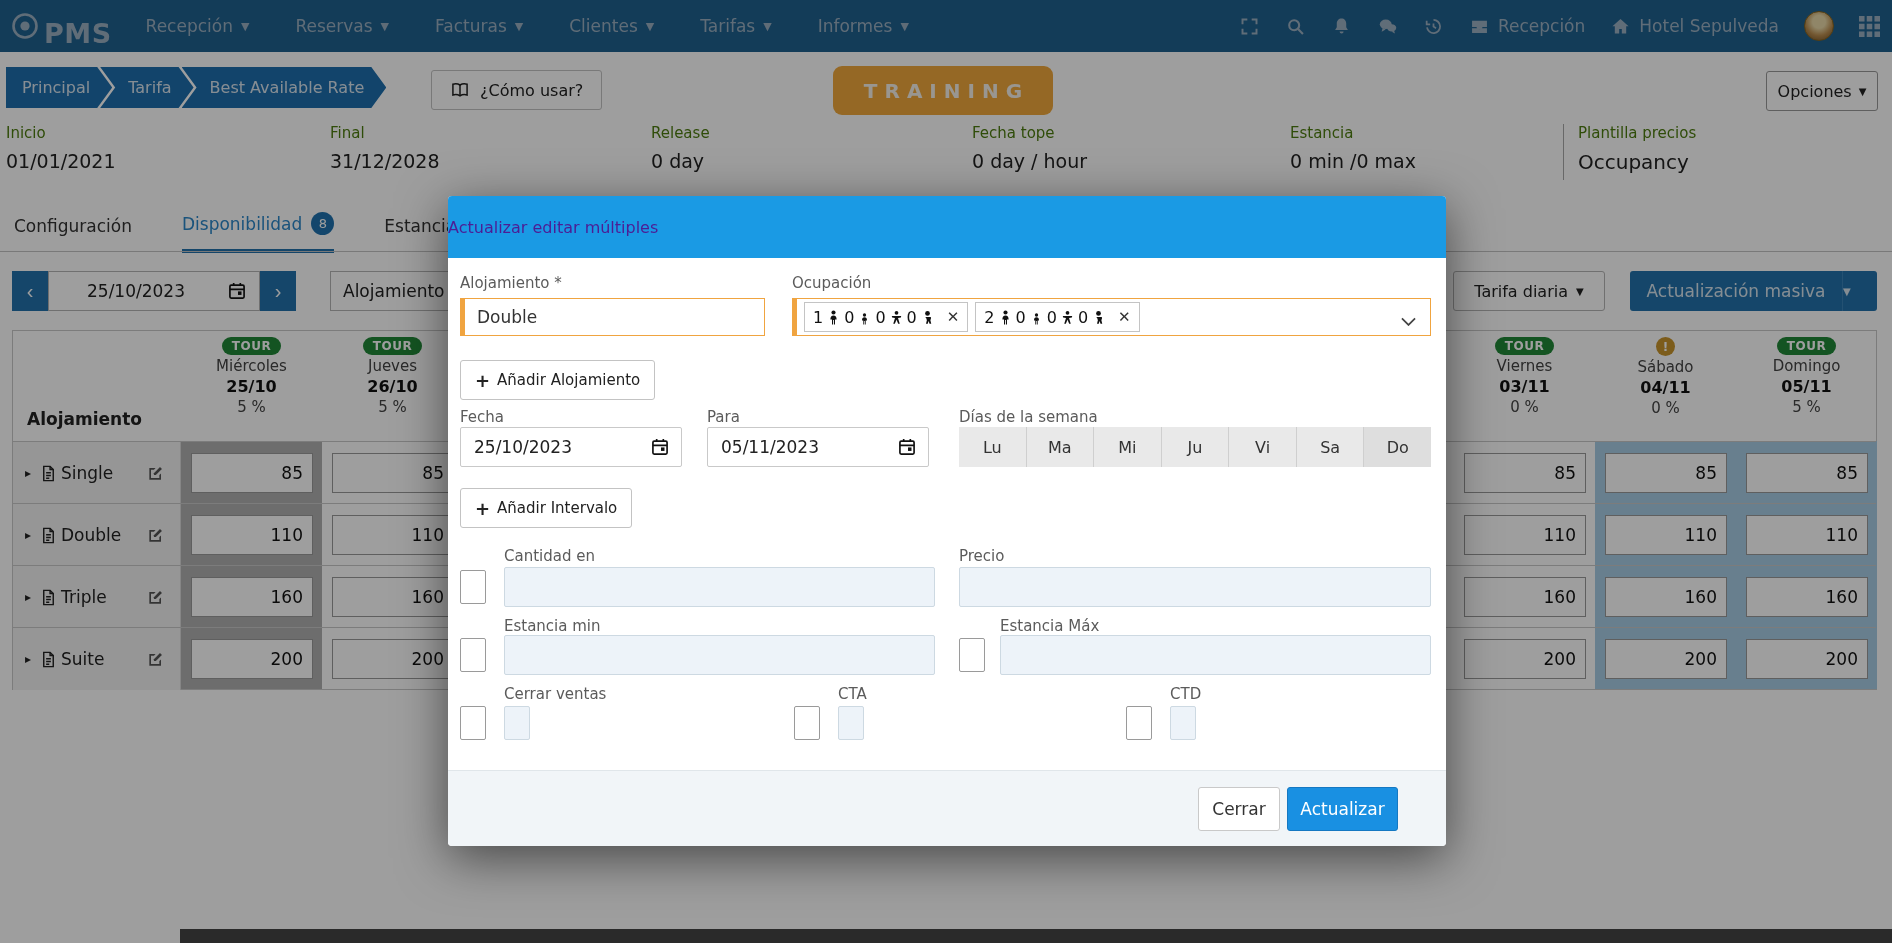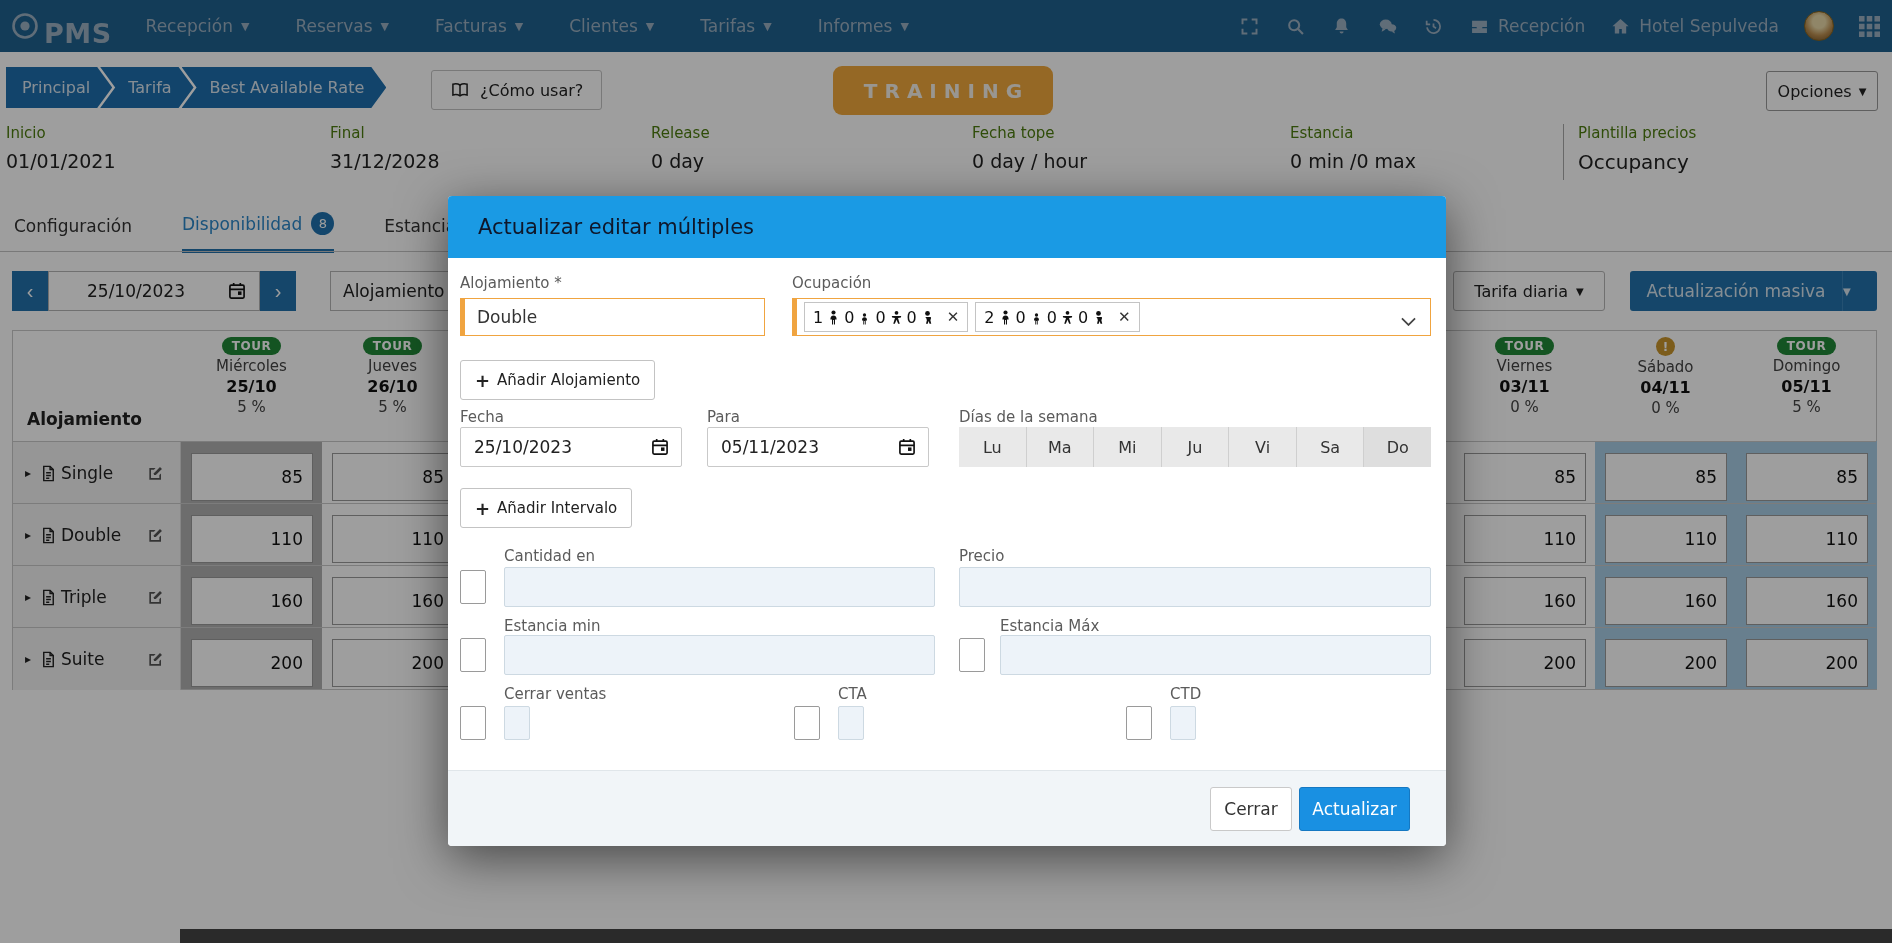--- a/index.html
+++ b/index.html
@@ -69,47 +69,47 @@
   .ch-pct { font-size:15px; color:#444; }
   .row-header-label { position:absolute; left:14px; top:78px; font-size:17px; font-weight:bold; color:#222; }
   .t-row { position:absolute; left:0; width:100%; height:62px; border-top:1px solid #c9c9c9; }
   .name-cell { position:absolute; left:0; top:0; width:168px; height:62px; background:#f2f2f2; display:flex; align-items:center; border-right:1px solid #d9d9d9; }
   .name-caret { margin-left:12px; font-size:12px; color:#222; cursor:pointer; }
   .name-doc { width:19px; height:19px; margin-left:8px; color:#222; }
   .name-doc svg { width:100%; height:100%; }
   .name-text { margin-left:3px; font-size:17px; color:#222; }
   .name-edit { position:absolute; right:14px; width:20px; height:20px; color:#555; cursor:pointer; }
   .name-edit svg { width:100%; height:100%; }
-  .cell-input { position:absolute; top:11px; height:48px; width:122px; background:#fff; border:1px solid #9a9a9a; font-size:17px; color:#111; display:flex; align-items:center; justify-content:flex-end; padding-right:9px; cursor:text; }
+  .cell-input { position:absolute; top:11px; height:40px; width:122px; background:#fff; border:1px solid #9a9a9a; font-size:17px; color:#111; display:flex; align-items:center; justify-content:flex-end; padding-right:9px; cursor:text; }
 
   .bottom-bar { left:180px; top:929px; width:1712px; height:14px; background:#444; }
 
   
   .backdrop { left:0; top:0; width:1892px; height:943px; background:rgba(0,0,0,.38); z-index:5; }
   .modal { left:448px; top:196px; width:998px; height:650px; background:#fff; z-index:6; border-radius:4px; box-shadow:0 12px 50px rgba(0,0,0,.55); }
   .modal-header { position:absolute; left:0; top:0; width:100%; height:62px; background:#1a9ae4; border-radius:4px 4px 0 0; display:flex; align-items:center; }
-  .modal-title { color:#0f172a; font-size:21px; margin-left:30px; }
+  .modal-title { color:#4c1d95; font-size:16px; }
   .m-label { position:absolute; font-size:15px; color:#5b5b5b; }
   .m-input-orange { position:absolute; height:38px; background:#fff; border:1px solid #f0a440; border-left:5px solid #f0a440; display:flex; align-items:center; }
   .m-input-orange .val { font-size:17px; color:#333; margin-left:12px; }
   .occ-chip { display:flex; align-items:center; height:30px; border:1px solid #c4c4c4; background:#fff; margin-left:7px; padding:0 8px; gap:3px; font-size:16px; color:#111; cursor:default; }
   .occ-chip svg { width:15px; height:15px; display:block; }
   .occ-chip .chip-x { margin-left:9px; font-size:15px; font-weight:bold; color:#333; cursor:pointer; }
   .occ-caret { position:absolute; right:14px; top:12px; width:15px; height:10px; color:#444; cursor:pointer; }
   .m-btn-add { position:absolute; height:40px; background:#fff; border:1px solid #c3c3c3; border-radius:3px; font-size:15px; color:#222; display:flex; align-items:center; padding:0 14px; gap:7px; cursor:pointer; }
   .m-btn-add .plus { font-size:18px; font-weight:bold; }
   .m-datefield { position:absolute; height:40px; width:222px; background:#fff; border:1px solid #c9c9c9; border-radius:2px; display:flex; align-items:center; justify-content:space-between; padding:0 11px 0 13px; font-size:17px; color:#222; cursor:pointer; }
   .weekdays { position:absolute; left:511px; top:231px; width:472px; height:40px; display:flex; }
   .wd-btn { flex:1; background:#e9e9e9; border:none; border-left:1px solid #cfcfcf; font-size:16px; color:#333; font-family:inherit; cursor:pointer; }
   .wd-btn:first-child { border-left:none; }
   .wd-btn:last-child { background:#dedede; }
   .m-check { position:absolute; width:26px; height:34px; background:#fff; border:1px solid #9a9a9a; border-radius:2px; cursor:pointer; }
   .m-check.disabled { background:#edf3f9; border-color:#cdd9e2; cursor:default; }
   .m-dis-input { position:absolute; height:40px; background:#edf3f9; border:1px solid #cdd9e2; border-radius:2px; cursor:text; }
-  .modal-footer { position:absolute; left:0; top:574px; width:100%; height:76px; background:#f1f5f8; border-top:1px solid #e0e6ea; border-radius:0 0 4px 4px; display:flex; align-items:center; justify-content:flex-end; gap:7px; padding-right:36px; }
+  .modal-footer { position:absolute; left:0; top:574px; width:100%; height:76px; background:#f1f5f8; border-top:1px solid #e0e6ea; border-radius:0 0 4px 4px; display:flex; align-items:center; justify-content:flex-end; gap:7px; padding-right:48px; }
   .btn-cerrar { width:82px; height:44px; background:#fff; border:1px solid #c9c9c9; border-radius:3px; font-size:17px; color:#333; font-family:inherit; cursor:pointer; }
   .btn-actualizar { width:111px; height:44px; background:#1990e2; border:1px solid #1578c2; border-radius:3px; font-size:17px; color:#fff; font-family:inherit; cursor:pointer; }
 </style>
 </head>
 <body>
 
 <div class="app">
 
   <div class="abs navbar">
     <div class="nav-logo">

